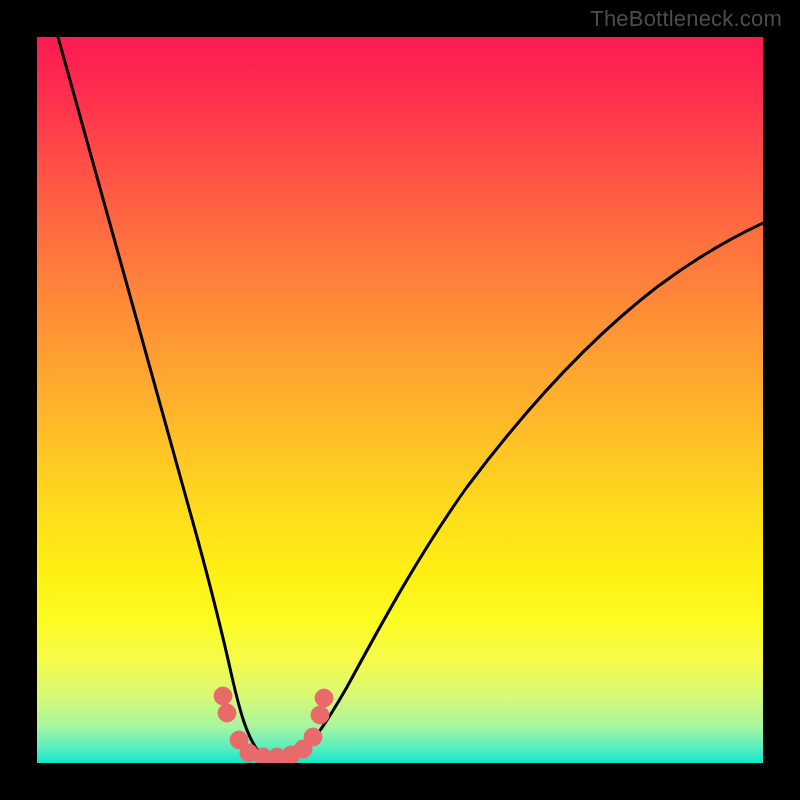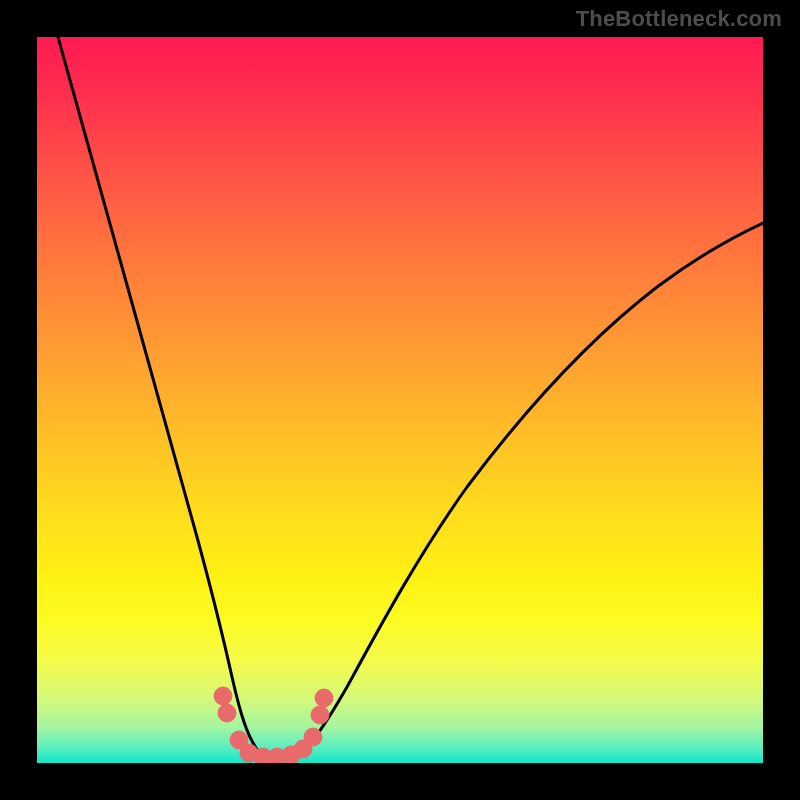--- a/index.html
+++ b/index.html
@@ -50,21 +50,21 @@
       #56eec2 98%,
       #11e7c8 100%
     );
   }
   .attribution {
     position: absolute;
     top: 6px;
     right: 18px;
     color: #4d4d4d;
     font-size: 22px;
-    font-weight: 700;
+    font-weight: 400;
     letter-spacing: 0.2px;
   }
   svg.curve {
     position: absolute;
     top: 0;
     left: 0;
     width: 726px;
     height: 726px;
   }
 </style>

